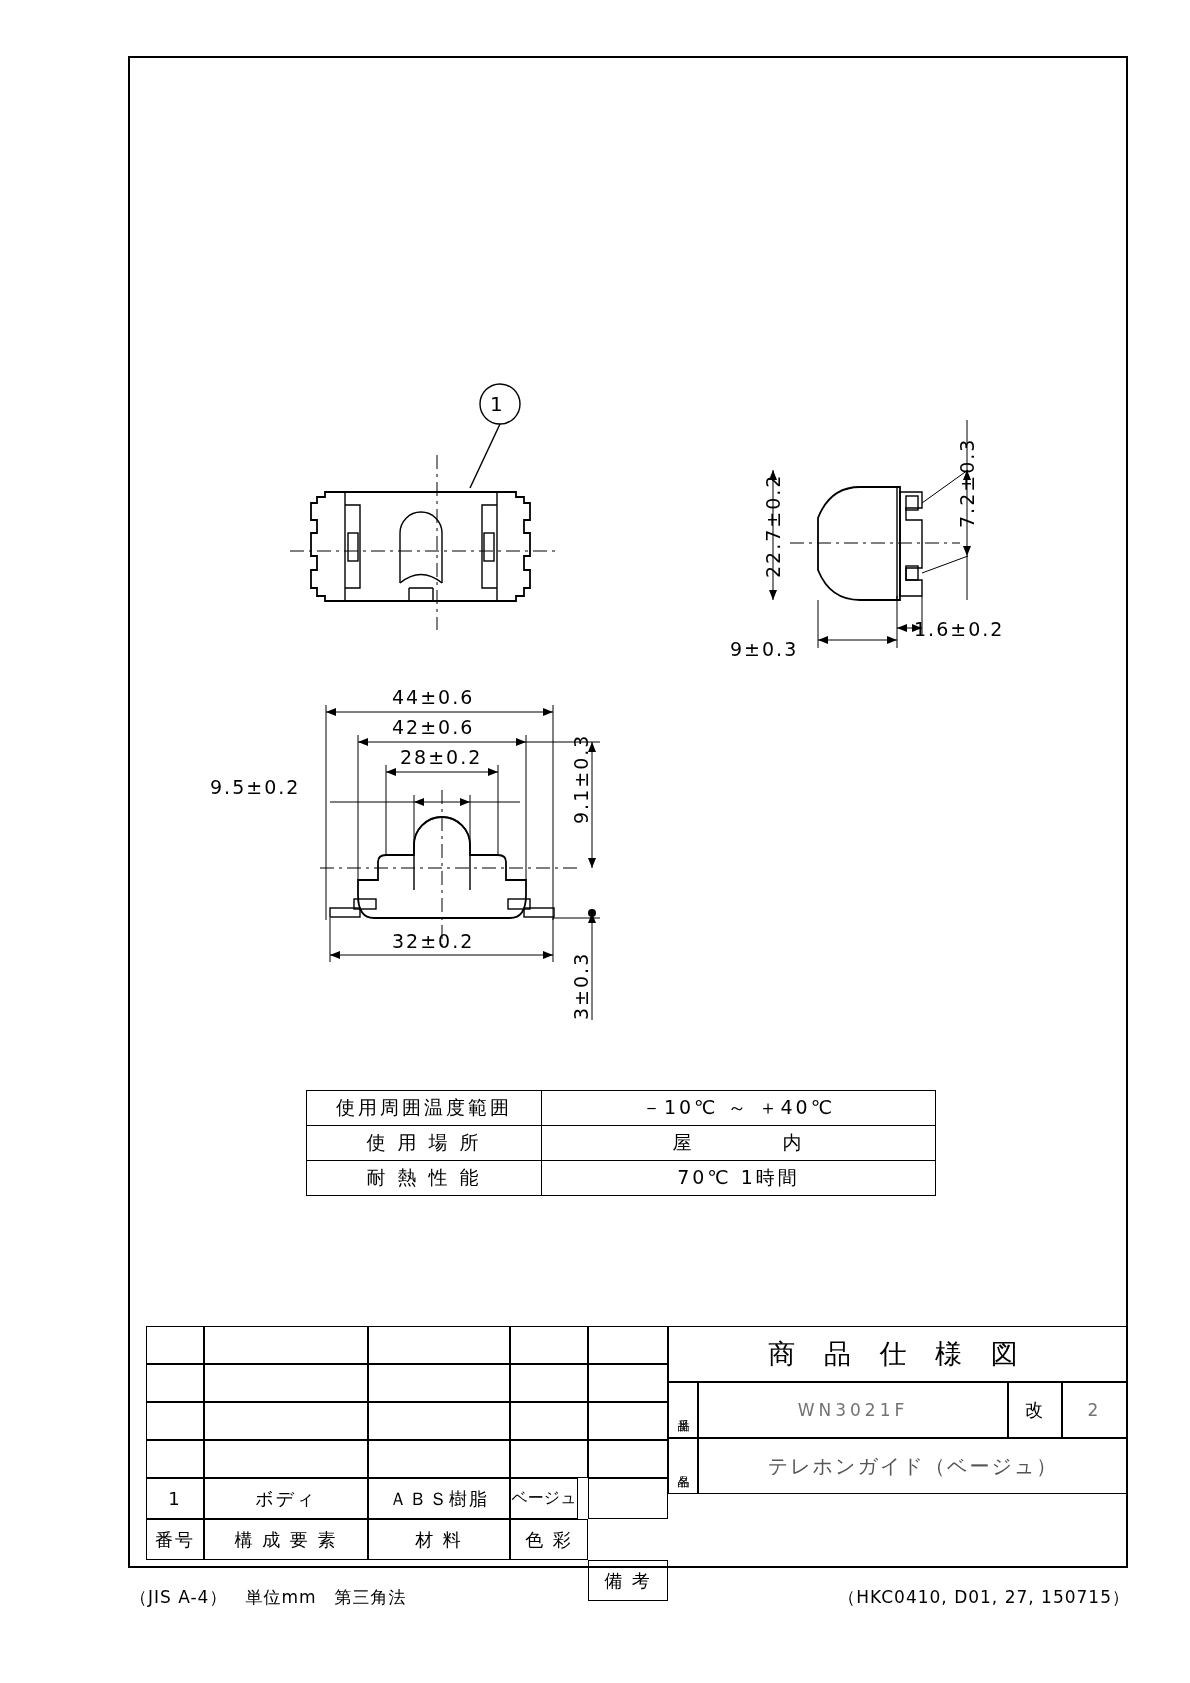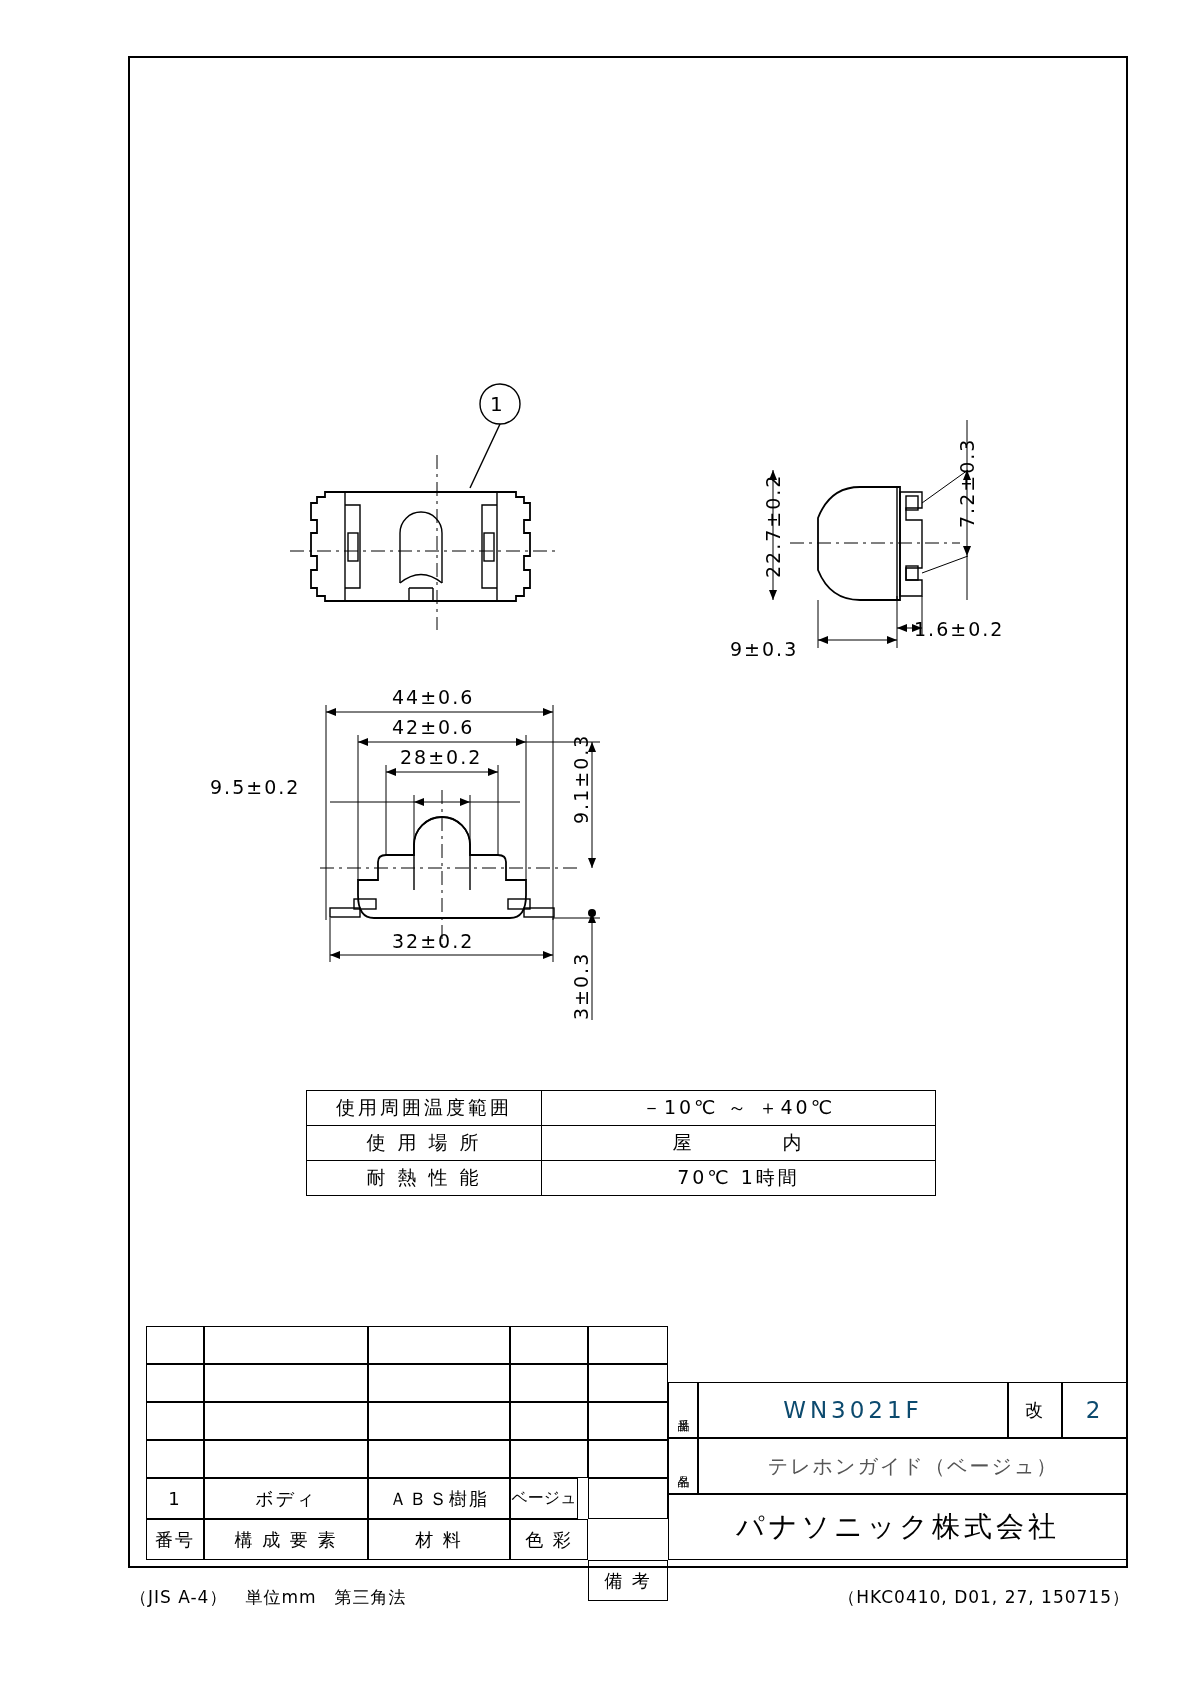--- a/index.html
+++ b/index.html
@@ -18,21 +18,21 @@
   table{border-collapse:collapse;}
   
   #spec{position:absolute;left:306px;top:1090px;width:630px;font-family:"DejaVu Sans",sans-serif;}
   #spec td{border:1px solid #000;height:32px;font-size:19px;text-align:center;letter-spacing:3px;}
   #spec td.k{width:232px;}
   
   #title{position:absolute;left:128px;top:1326px;width:1000px;height:242px;}
   #title .cell{position:absolute;border:1px solid #000;box-sizing:border-box;font-family:"DejaVu Sans",sans-serif;display:flex;align-items:center;justify-content:center;text-align:center;}
   #foot{position:absolute;left:130px;top:1586px;width:1000px;display:flex;justify-content:space-between;font-family:"DejaVu Sans",sans-serif;font-size:17px;letter-spacing:1px;}
   .big{font-size:27px;letter-spacing:10px;}
-  .mid{font-size:23px;letter-spacing:4px;color:#0c4a6e;}
+  .mid{font-size:17px;letter-spacing:4px;color:#737373;}
   .small{font-size:18px;letter-spacing:2px;}
   .vtxt{writing-mode:vertical-rl;text-orientation:upright;font-size:12px;line-height:13px;letter-spacing:0px;}
 </style>
 </head>
 <body>
 
 <div id="sheet">
 
   <div class="frame"></div>
 
@@ -215,34 +215,34 @@
     <div class="cell small" style="left:240px;top:152px;width:142px;height:41px;">ＡＢＳ樹脂</div>
     <div class="cell small" style="left:382px;top:152px;width:68px;height:41px;font-size:16px;letter-spacing:0;">ベージュ</div>
     <div class="cell small" style="left:460px;top:152px;width:80px;height:41px;"></div>
 
     <div class="cell small" style="left:18px;top:193px;width:58px;height:41px;">番号</div>
     <div class="cell small" style="left:76px;top:193px;width:164px;height:41px;">構 成 要 素</div>
     <div class="cell small" style="left:240px;top:193px;width:142px;height:41px;">材 料</div>
     <div class="cell small" style="left:382px;top:193px;width:78px;height:41px;">色 彩</div>
     <div class="cell small" style="left:460px;top:193px;width:80px;height:41px;margin-top:41px;">備 考</div>
 
+    <div class="cell big" style="left:540px;top:0;width:460px;height:56px;border-left:1px solid #000;">商 品 仕 様 図</div>
 
     <div class="cell" style="left:540px;top:56px;width:30px;height:56px;">
       <span class="vtxt">品番</span>
     </div>
     <div class="cell mid" style="left:570px;top:56px;width:310px;height:56px;">WN3021F</div>
     <div class="cell small" style="left:880px;top:56px;width:54px;height:56px;">改</div>
     <div class="cell mid" style="left:934px;top:56px;width:66px;height:56px;">2</div>
 
     <div class="cell" style="left:540px;top:112px;width:30px;height:56px;">
       <span class="vtxt">品名</span>
     </div>
     <div class="cell" style="left:570px;top:112px;width:430px;height:56px;font-size:20px;letter-spacing:2px;color:#555;">テレホンガイド（ベージュ）</div>
 
-    <div class="cell" style="left:540px;top:168px;width:460px;height:66px;font-size:28px;letter-spacing:4px;">パナソニック株式会社</div>
   </div>
 
   <div id="foot">
     <span>（JIS A-4）　単位mm　第三角法</span>
     <span>（HKC0410, D01, 27, 150715）</span>
   </div>
 
 </div>
 
 </body></html>

